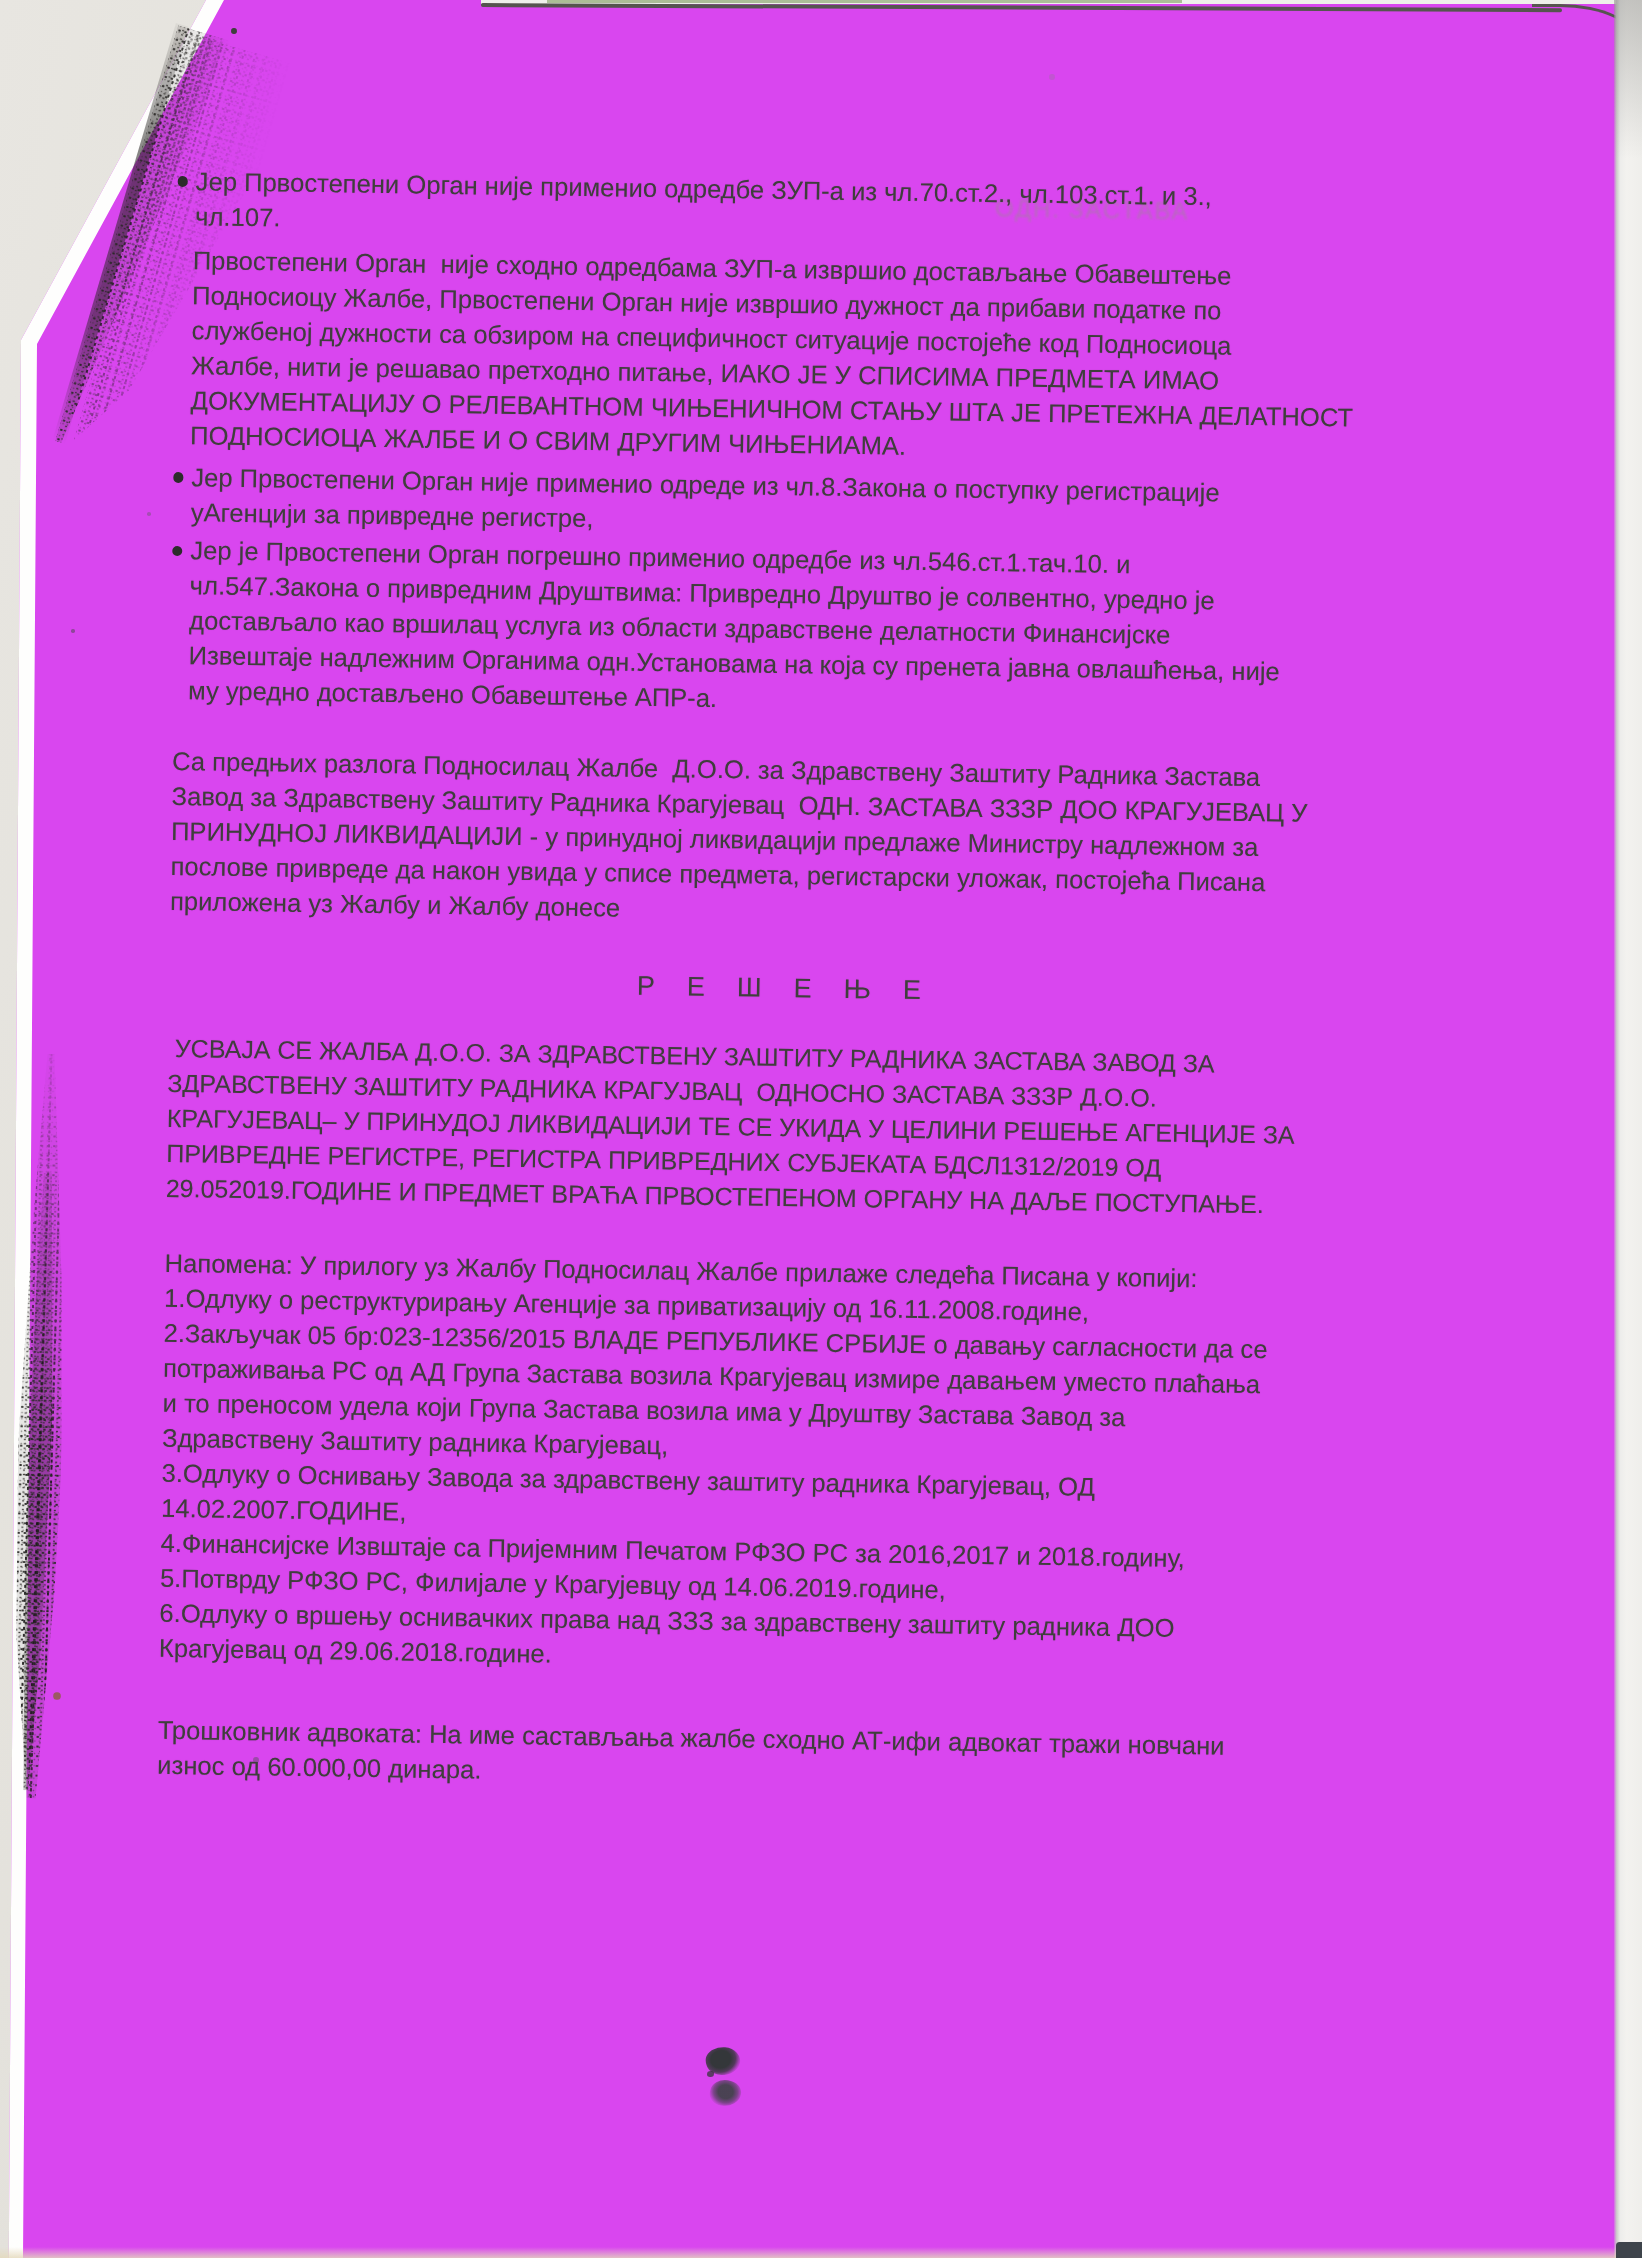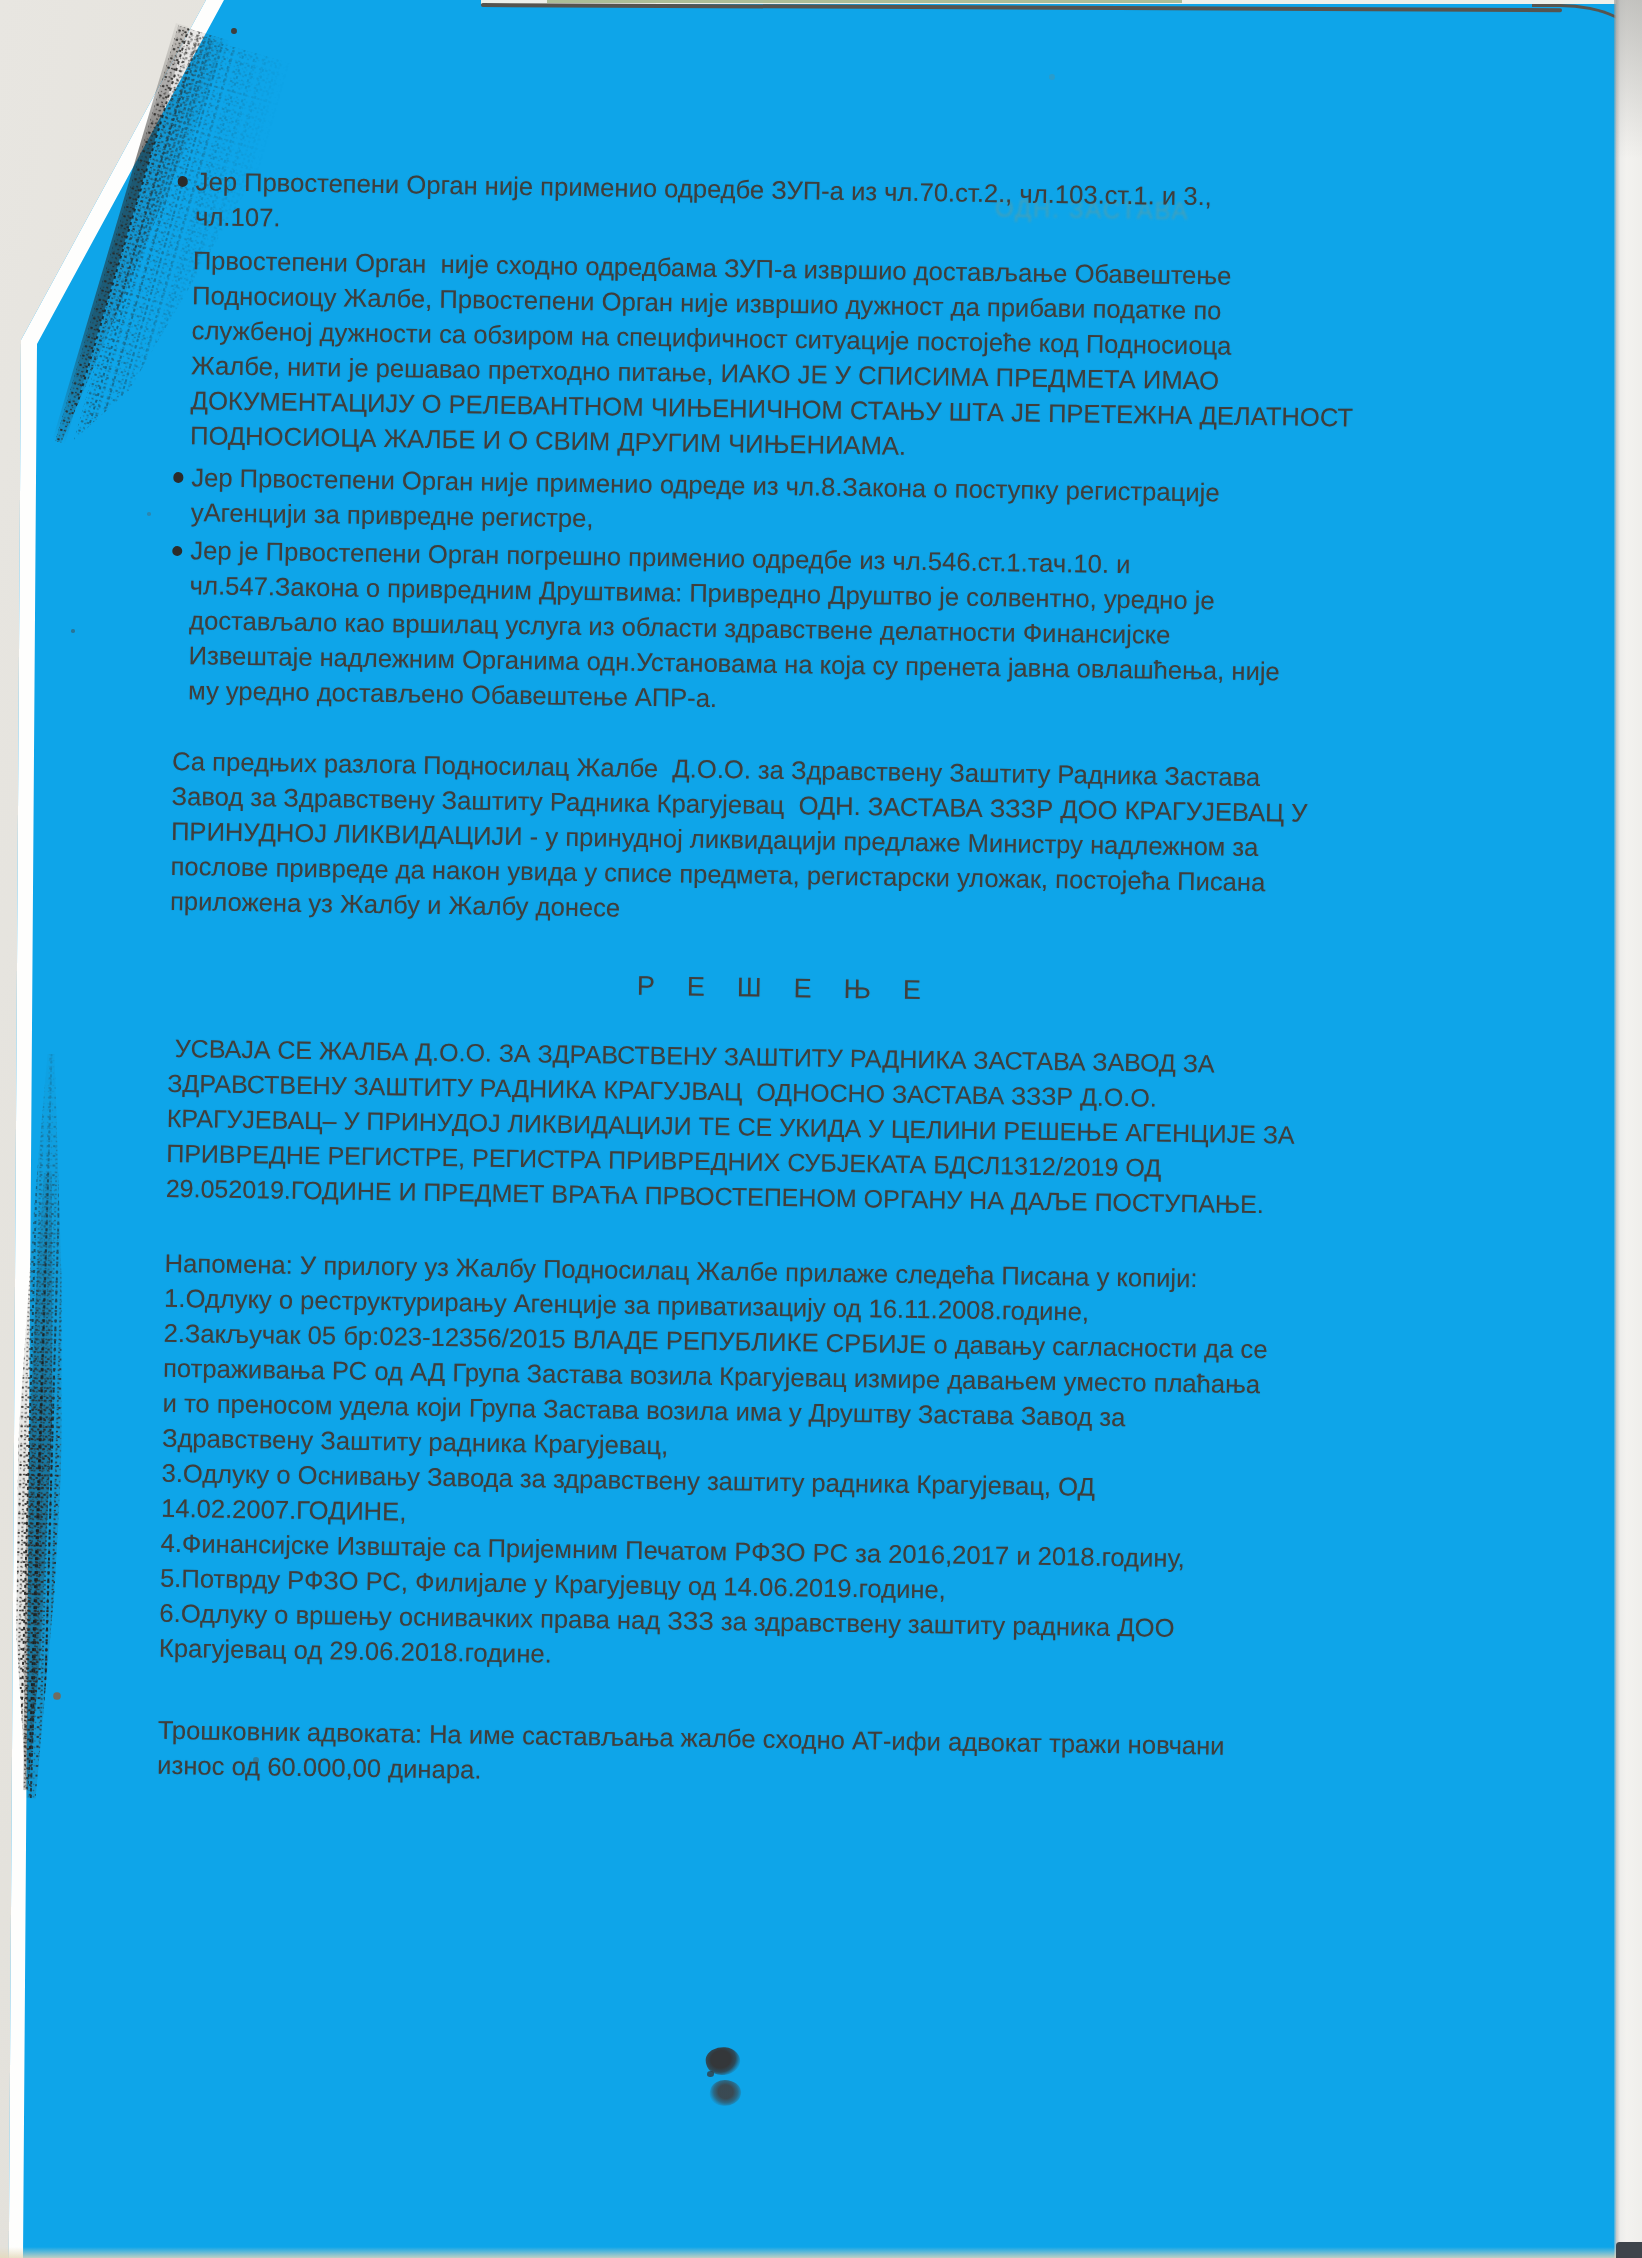--- a/index.html
+++ b/index.html
@@ -2,21 +2,21 @@
 <html style="font-size:14px"><head>
 <meta charset="utf-8">
 <style>
   html, body {
     margin: 0; padding: 0;
     width: 1643px; height: 2258px;
     overflow: hidden;
     background: #f4f3f0;
     font-family: "Liberation Sans", "DejaVu Sans", sans-serif;
   }
-  .stage { position: absolute; left:0; top:0; width:1643px; height:2258px; background:#0ea5e9; }
+  .stage { position: absolute; left:0; top:0; width:1643px; height:2258px; background:#d946ef; }
 
   
   .scanner-bg {
     position:absolute; left:0; top:0; width:371px; height:2258px;
     background: linear-gradient(100deg, #e8e6e1 0%, #e3e1db 55%, #dedcd6 100%);
     clip-path: polygon(0 0, 206px 0, 21px 340px, 8.8px 2258px, 0 2258px);
     filter: drop-shadow(1.8px 0.9px 0 rgba(168,165,158,.85));
   }
   .page-edge-highlight {
     position:absolute; left:0; top:0; width:371px; height:2258px;

